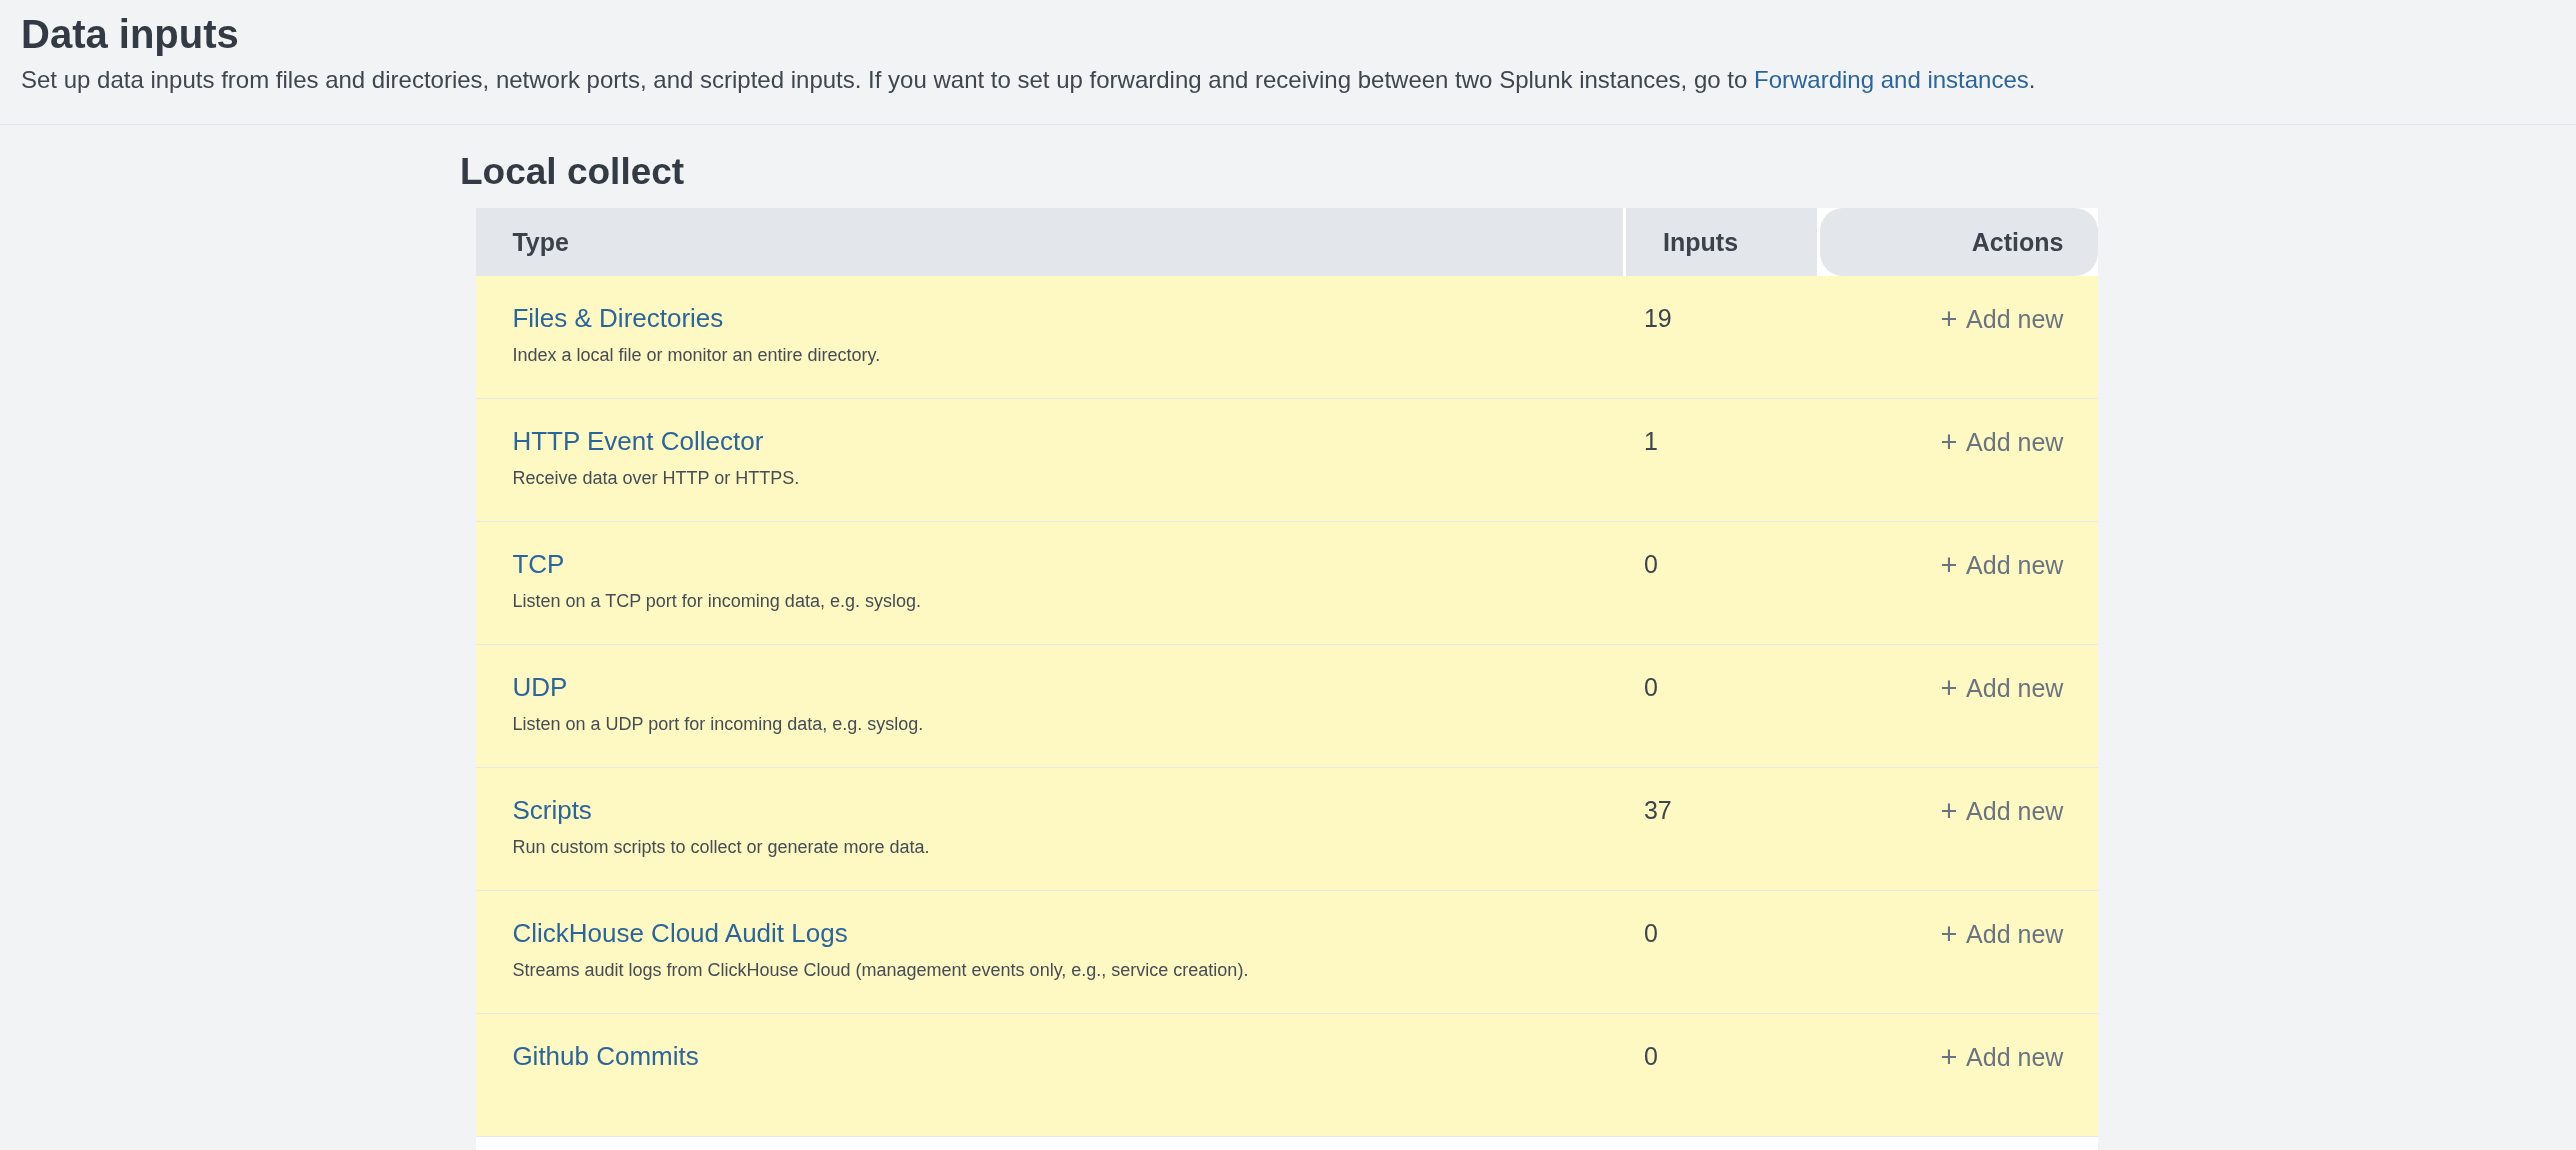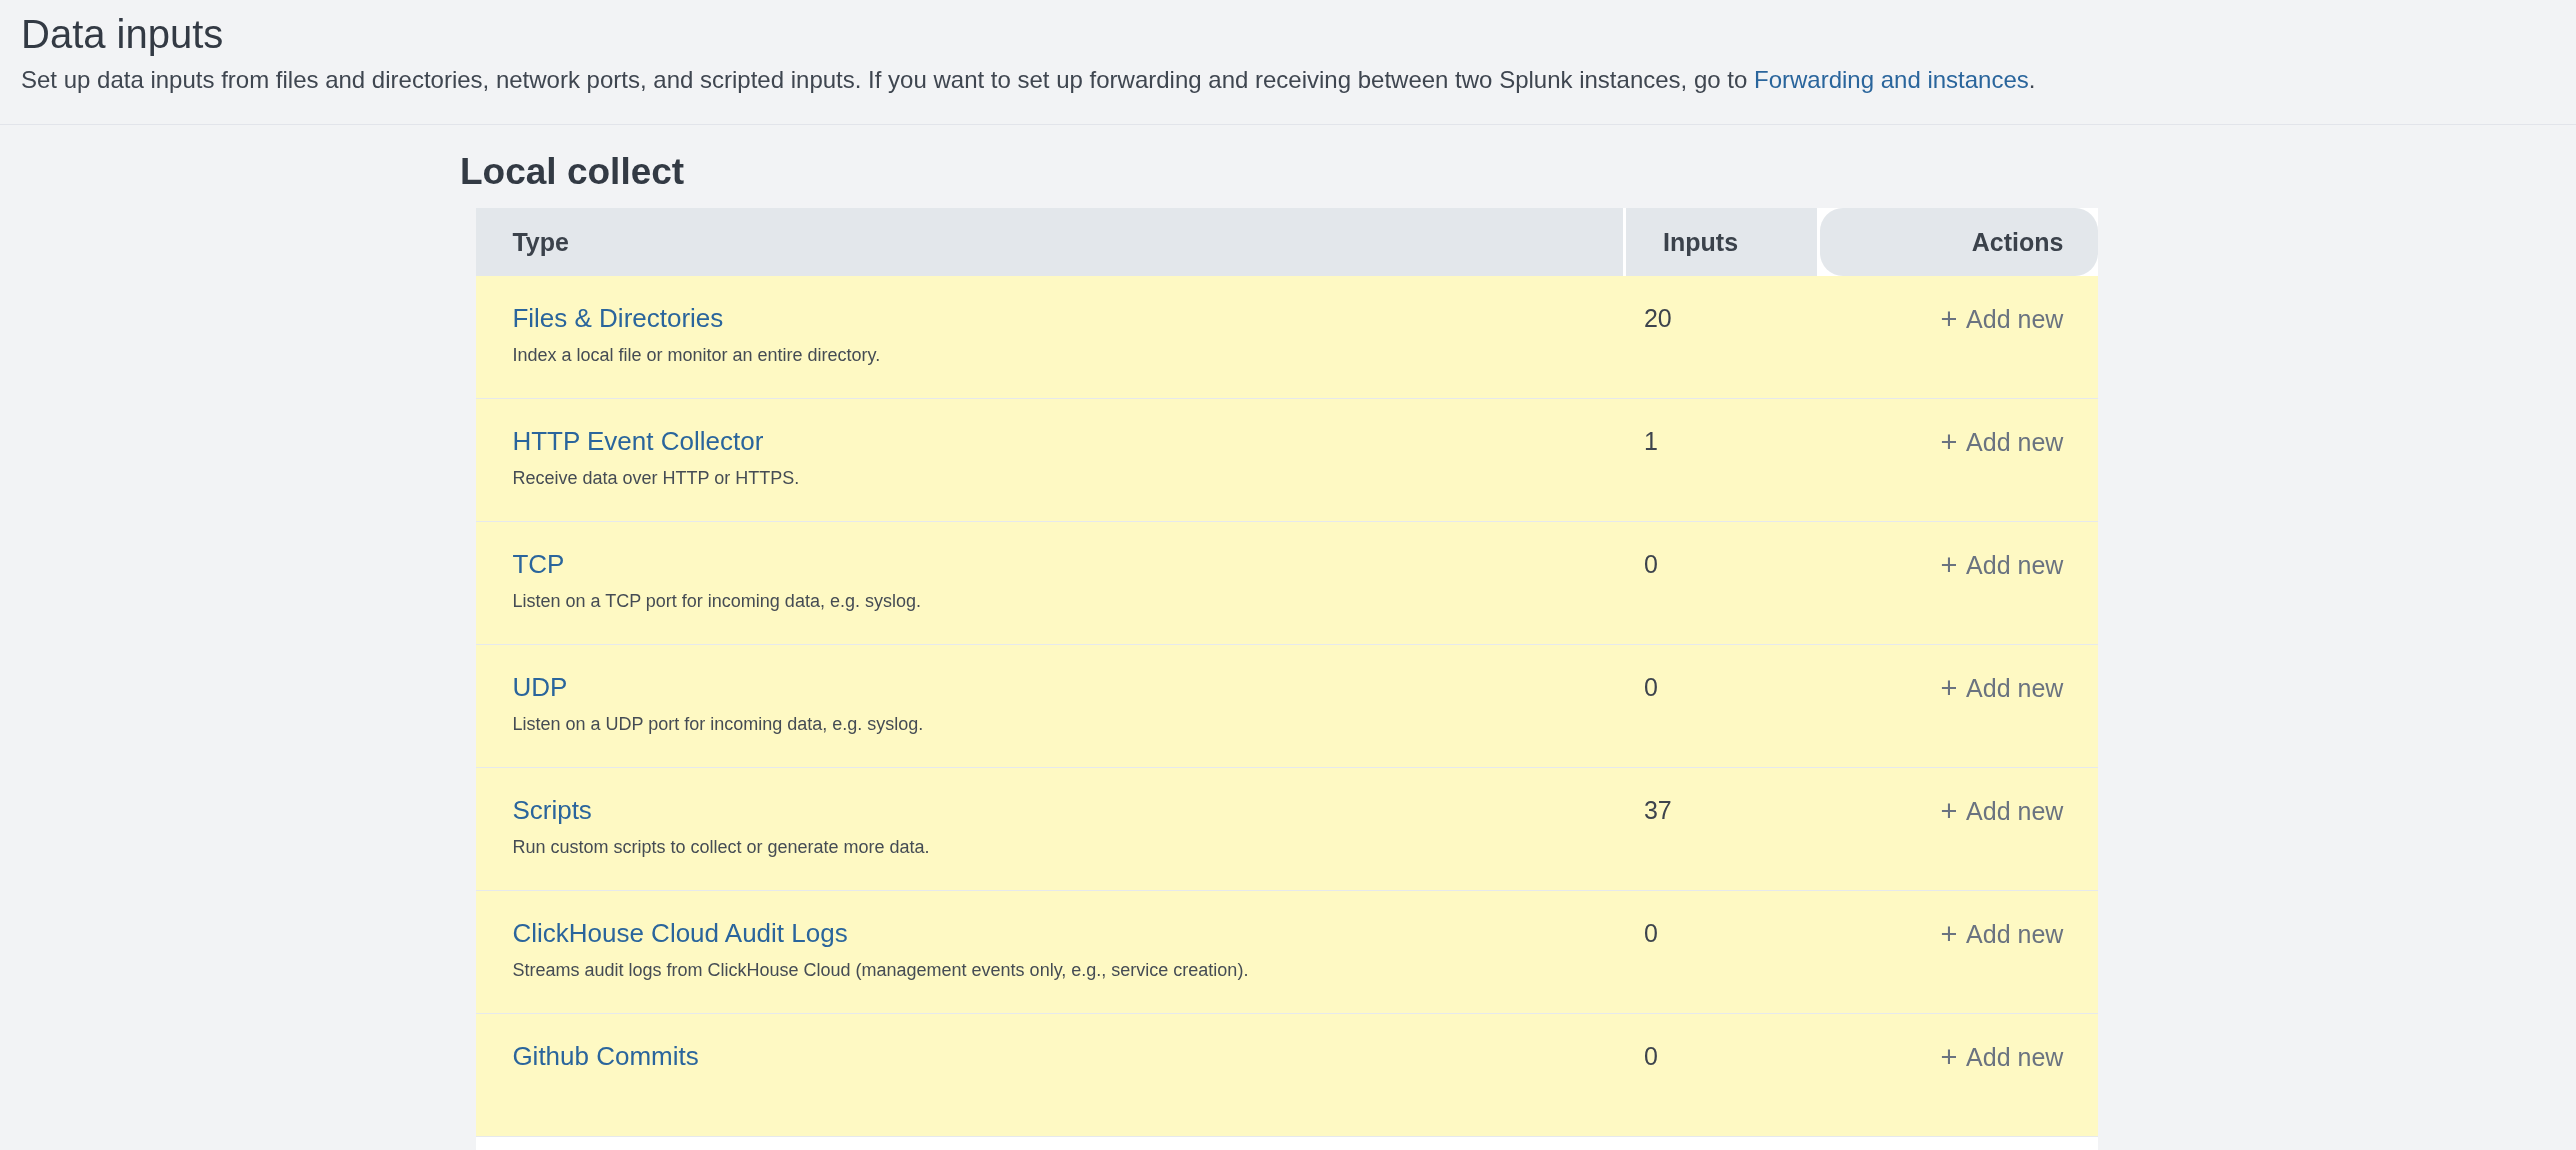--- a/index.html
+++ b/index.html
@@ -12,21 +12,21 @@
 
   
   .page-header {
     height: 125px;
     padding: 8.6px 21px 0 21px;
     border-bottom: 1.7px solid #e2e4ea;
   }
   .page-title {
     font-size: 40px;
     line-height: 50px;
-    font-weight: 400;
+    font-weight: 700;
     color: #333a44;
   }
   .page-subtitle {
     margin-top: 3.5px;
     font-size: 24px;
     line-height: 35px;
     color: #3f4650;
   }
   a.text-link {
     color: #2a659c;
@@ -134,21 +134,21 @@
       <div class="th th-inputs">Inputs</div>
       <div class="th th-actions">Actions</div>
     </div>
 
     <div class="row">
       <div class="cell-type">
         <a class="row-link">Files &amp; Directories</a>
         <div class="row-desc">Index a local file or monitor an entire directory.</div>
       </div>
       <div class="cell-inputs">
-        <span class="inputs-count">20</span>
+        <span class="inputs-count">19</span>
       </div>
       <div class="cell-actions">
         <a class="add-new">
             <span class="plus-glyph">+</span>
             <span>Add new</span>
           </a>
       </div>
     </div>
 
     <div class="row">

